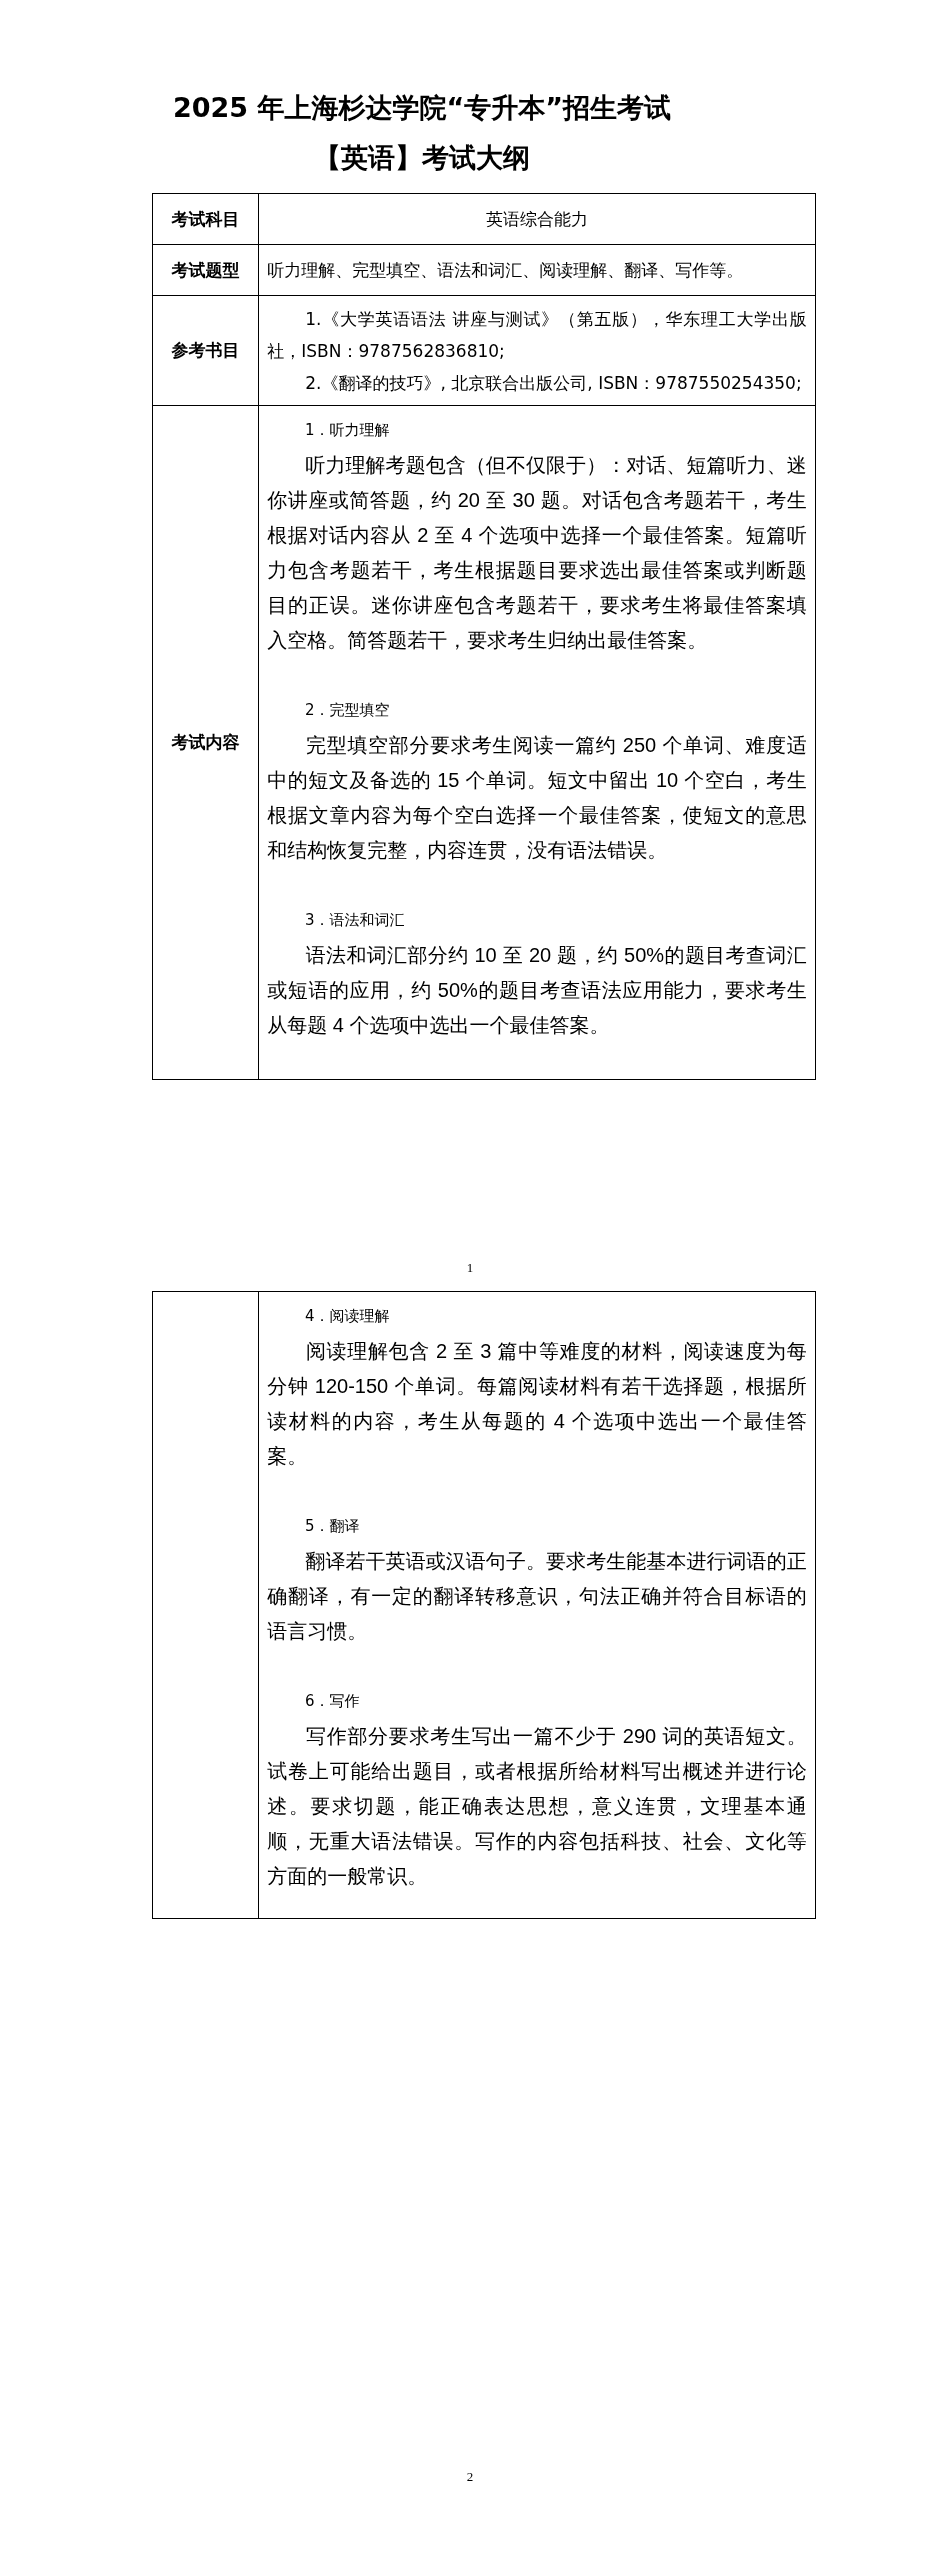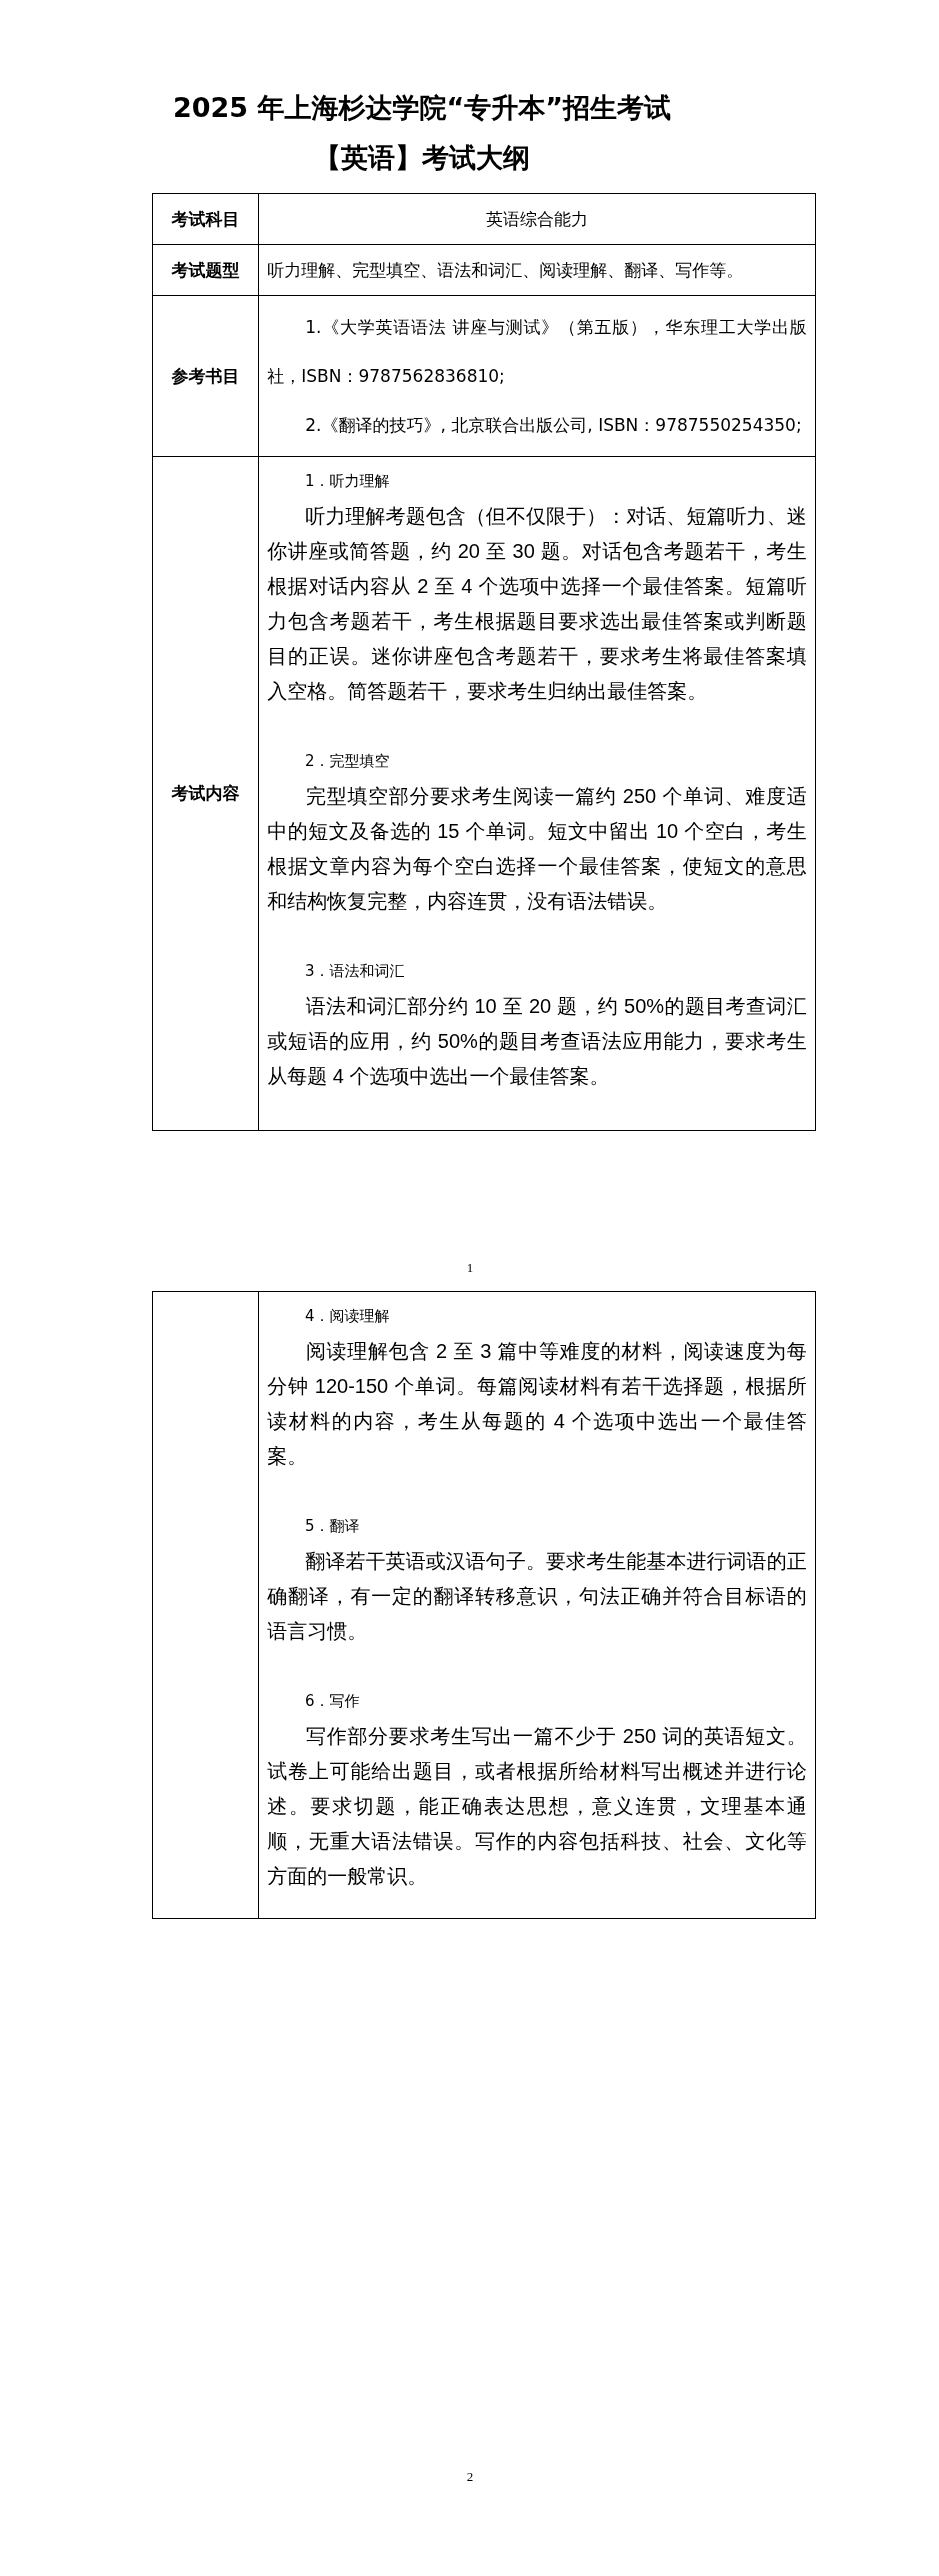--- a/index.html
+++ b/index.html
@@ -33,21 +33,21 @@
     }
     .value {
       text-align: center; font-size: 17px;
       font-family: "DejaVu Sans", "Liberation Sans", sans-serif;
     }
     .value.left { text-align: left; padding-left: 8.3px; }
     tr.short td { height: 51px; }
 
     .para {
       font-family: "DejaVu Sans", "Liberation Sans", sans-serif;
-      font-size: 17px; line-height: 49px;
+      font-size: 17px; line-height: 32px;
       padding: 0 8.3px 0 8.3px;
       text-align: justify;
     }
     .para .indent { display: inline-block; width: 38px; }
     .refs { padding: 7px 8.3px 6px 8.3px; }
     .content-cell { vertical-align: top !important; padding: 7px 0 24px 0; }
     .section-head {
       font-family: "DejaVu Sans", "Liberation Sans", sans-serif;
       font-size: 15px; line-height: 35px; padding-left: 46px;
     }
@@ -136,21 +136,21 @@
         <div class="section-body"><span class="indent"></span><span>阅读理解包含 2 至 3 篇中等难度的材料，阅读速度为每分钟 120-150 个单词。每篇阅读材料有若干选择题，根据所读材料的内容，考生从每题的 4 个选项中选出一个最佳答案。</span></div>
       </div>
       <div class="gap"></div>
       <div class="section">
         <div class="section-head">5．翻译</div>
         <div class="section-body"><span class="indent"></span><span>翻译若干英语或汉语句子。要求考生能基本进行词语的正确翻译，有一定的翻译转移意识，句法正确并符合目标语的语言习惯。</span></div>
       </div>
       <div class="gap"></div>
       <div class="section">
         <div class="section-head">6．写作</div>
-        <div class="section-body"><span class="indent"></span><span>写作部分要求考生写出一篇不少于 250 词的英语短文。试卷上可能给出题目，或者根据所给材料写出概述并进行论述。要求切题，能正确表达思想，意义连贯，文理基本通顺，无重大语法错误。写作的内容包括科技、社会、文化等方面的一般常识。</span></div>
+        <div class="section-body"><span class="indent"></span><span>写作部分要求考生写出一篇不少于 290 词的英语短文。试卷上可能给出题目，或者根据所给材料写出概述并进行论述。要求切题，能正确表达思想，意义连贯，文理基本通顺，无重大语法错误。写作的内容包括科技、社会、文化等方面的一般常识。</span></div>
       </div>
     </td>
   </tr>
 </tbody>
   </table>
 
 <div id="page2" class="page-num">2</div>
 
 
 </body></html>

